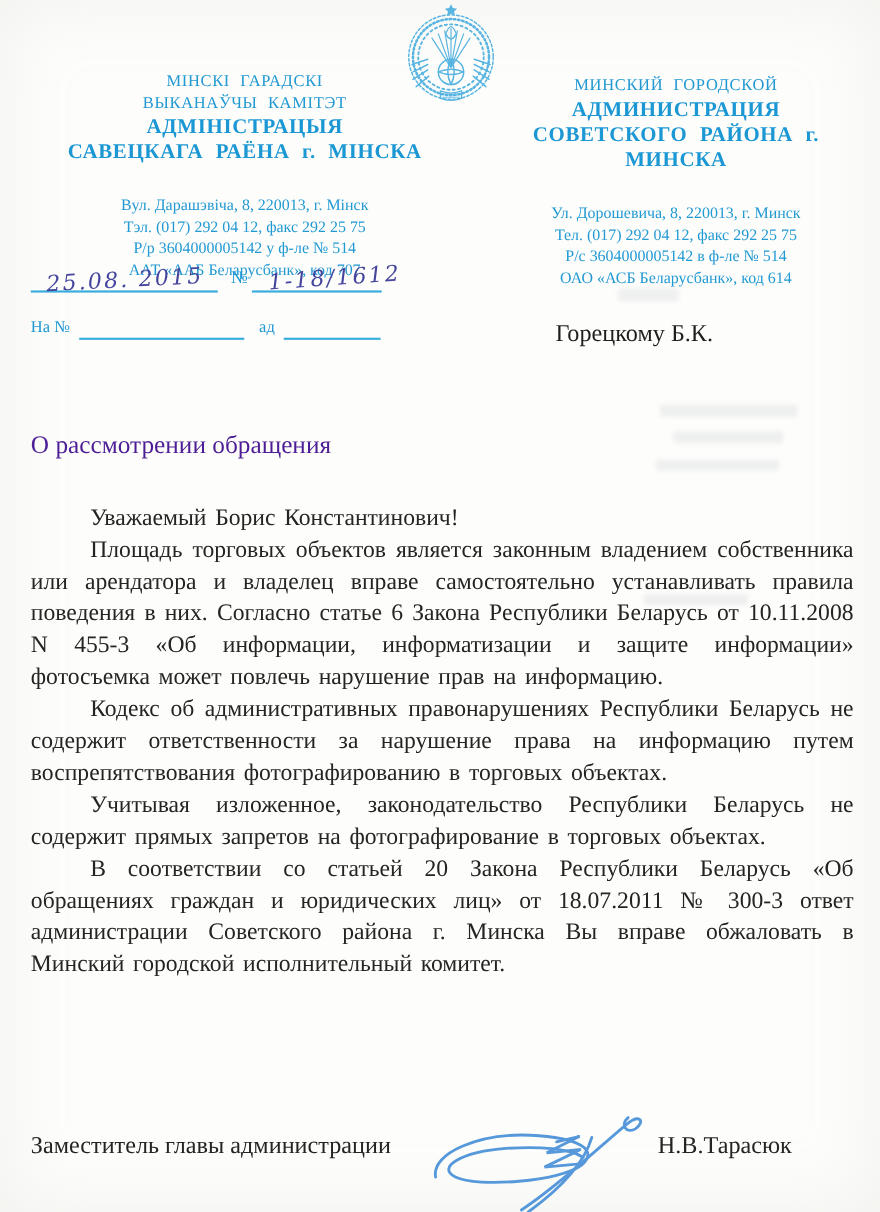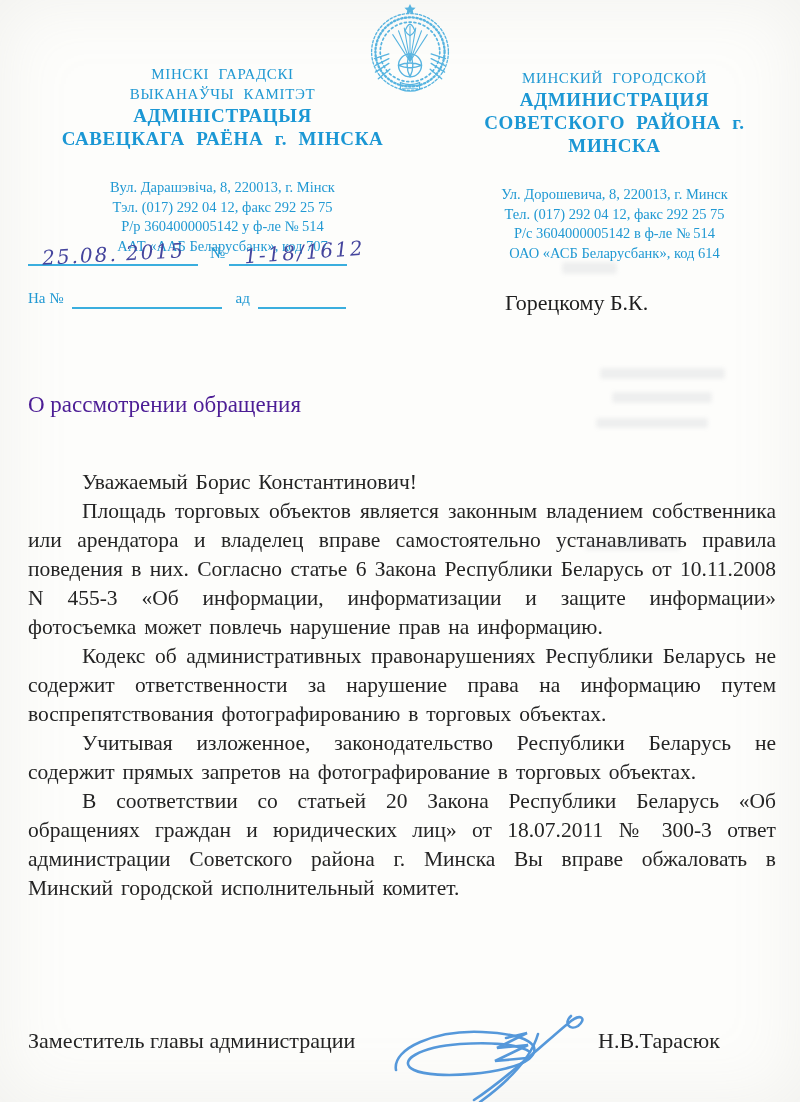--- a/index.html
+++ b/index.html
@@ -33,21 +33,21 @@
   .hand-date{left:14px;bottom:6px;}
   .hand-num{left:216px;bottom:8px;transform:rotate(-4deg);}
   .ref-row2{margin-top:9px;font-size:15px;display:flex;align-items:flex-end;}
   .ref-row2 .lbl{line-height:22px;margin-right:8px;}
   .reply-ul{width:150px;margin-right:14px;}
   .from-ul{width:88px;}
   
   .addressee{position:absolute;left:505px;top:290px;font-size:22px;color:#1e1e1e;}
   .subject{position:absolute;left:28px;top:392px;font-size:23px;color:#4c1d95;}
   
-  .body{position:absolute;left:28px;top:468px;width:748px;color:#242424;}
+  .body{position:absolute;left:28px;top:456px;width:748px;color:#242424;}
   .salutation{text-align:center;font-size:21.5px;line-height:30px;margin:0 0 2px 0;}
   .body p{font-size:21.5px;line-height:29px;text-align:justify;text-indent:54px;margin:0;word-spacing:2.5px;}
   
   .sig-role{position:absolute;left:28px;top:1028px;font-size:22px;color:#242424;white-space:nowrap;}
   .sig-name{position:absolute;left:598px;top:1028px;font-size:22px;color:#242424;white-space:nowrap;}
   .sig-svg{position:absolute;left:378px;top:992px;width:220px;height:112px;}
   
   .ghost{position:absolute;background:rgba(110,120,140,.10);filter:blur(2px);border-radius:3px;}
   .g1{left:600px;top:368px;width:125px;height:11px;}
   .g2{left:612px;top:392px;width:100px;height:11px;}

